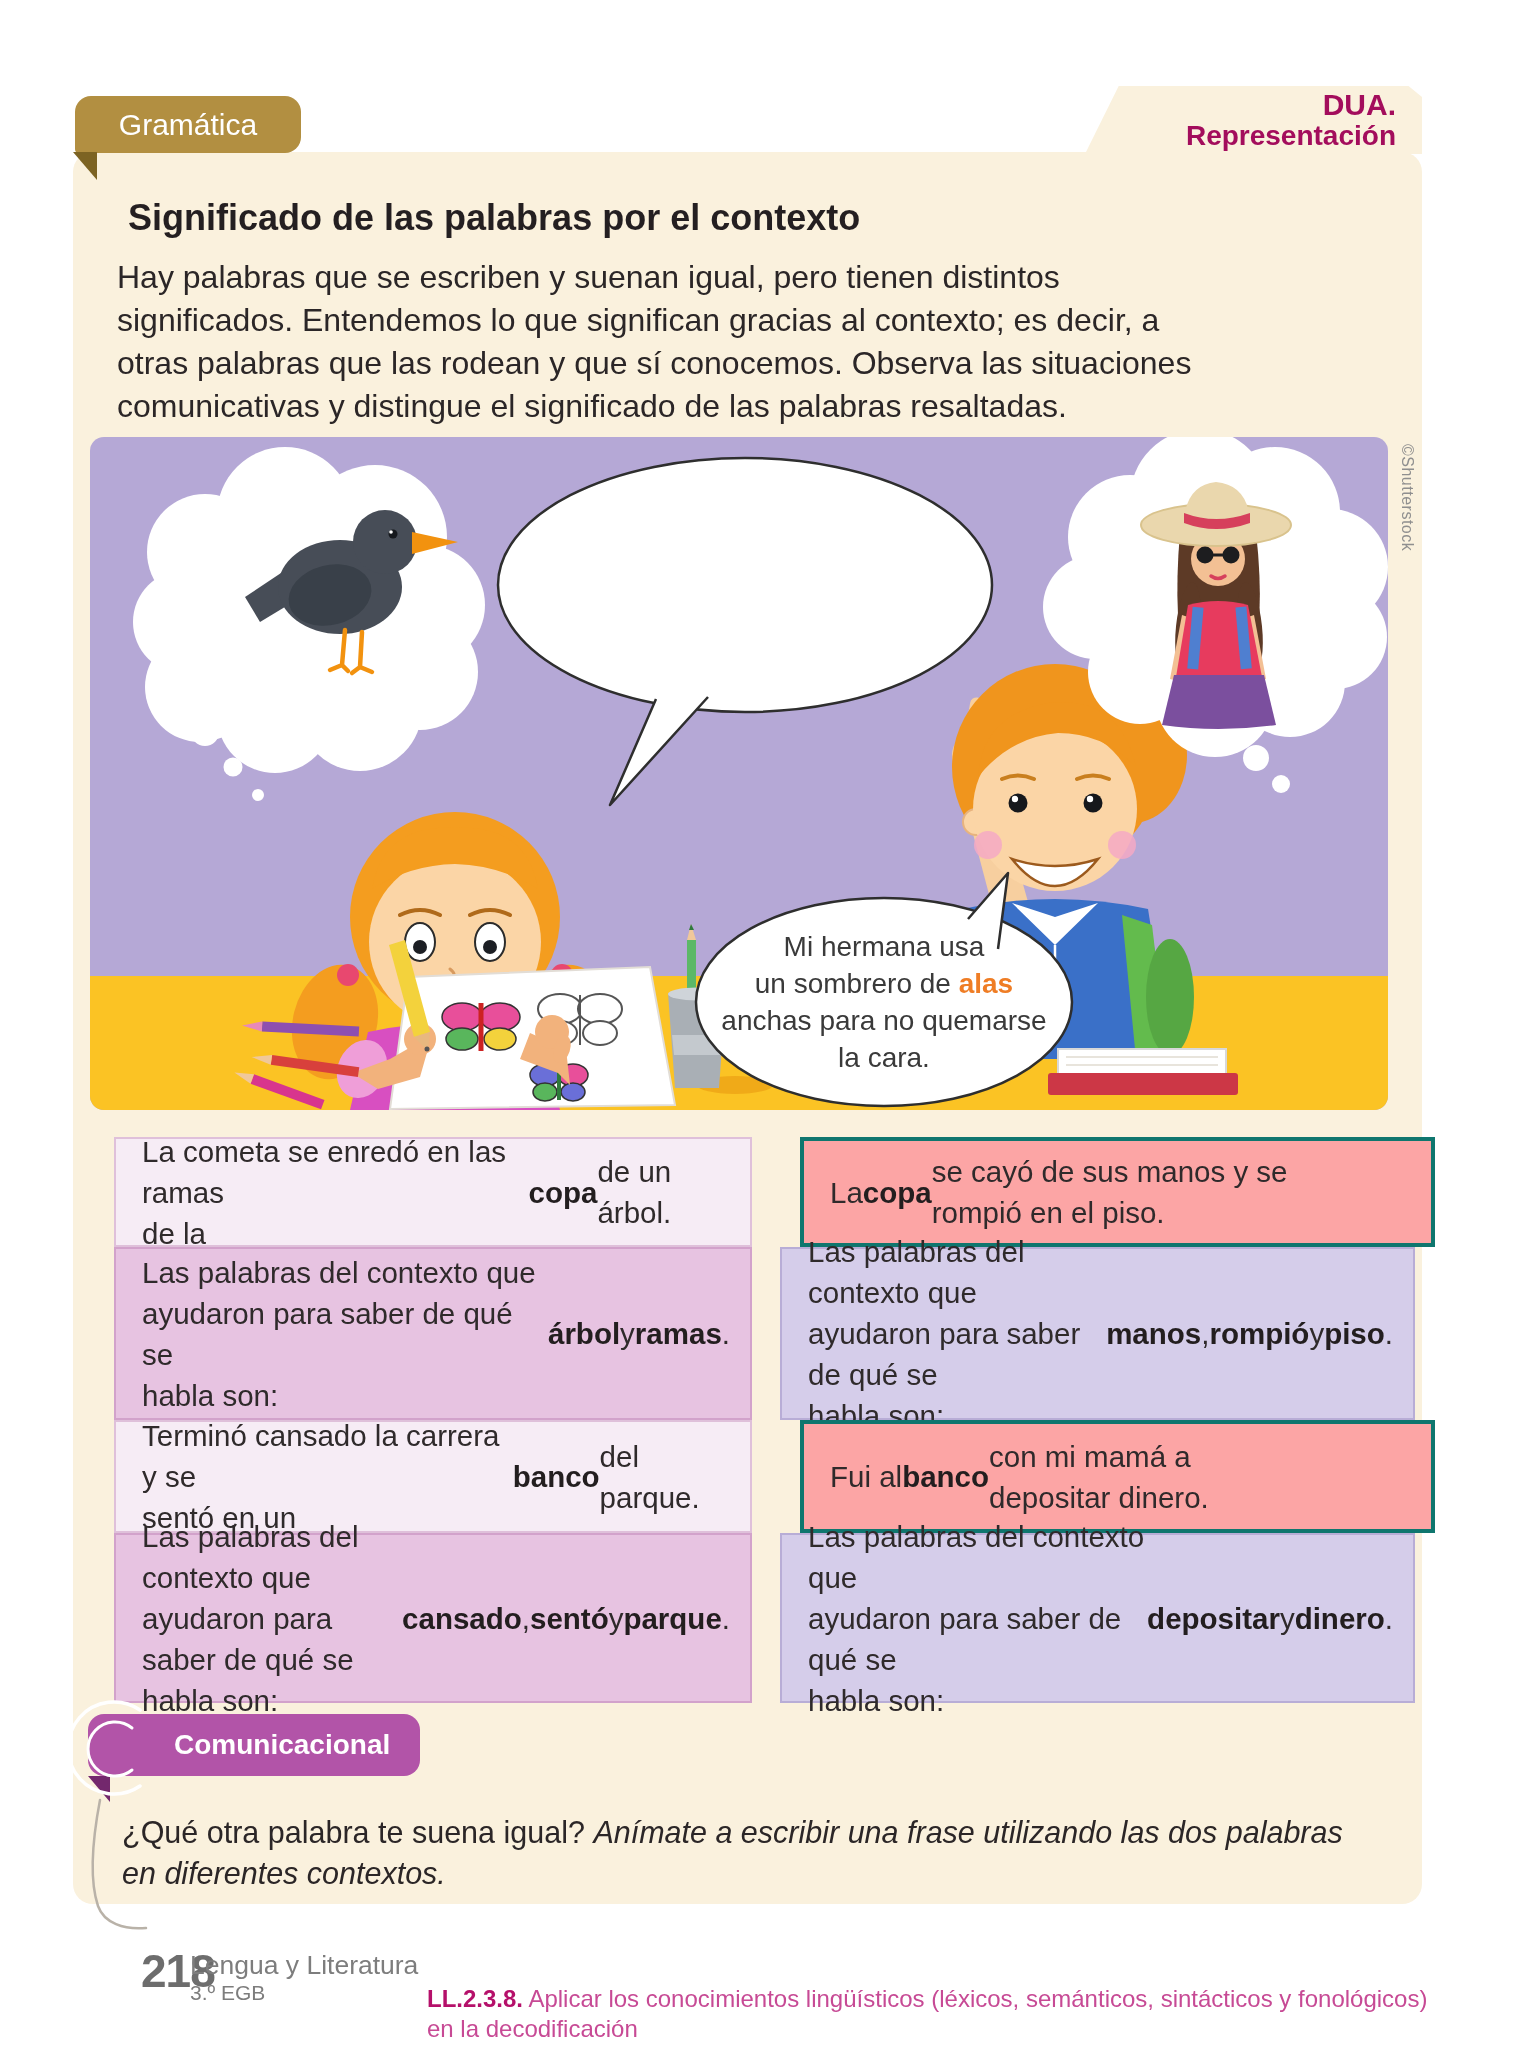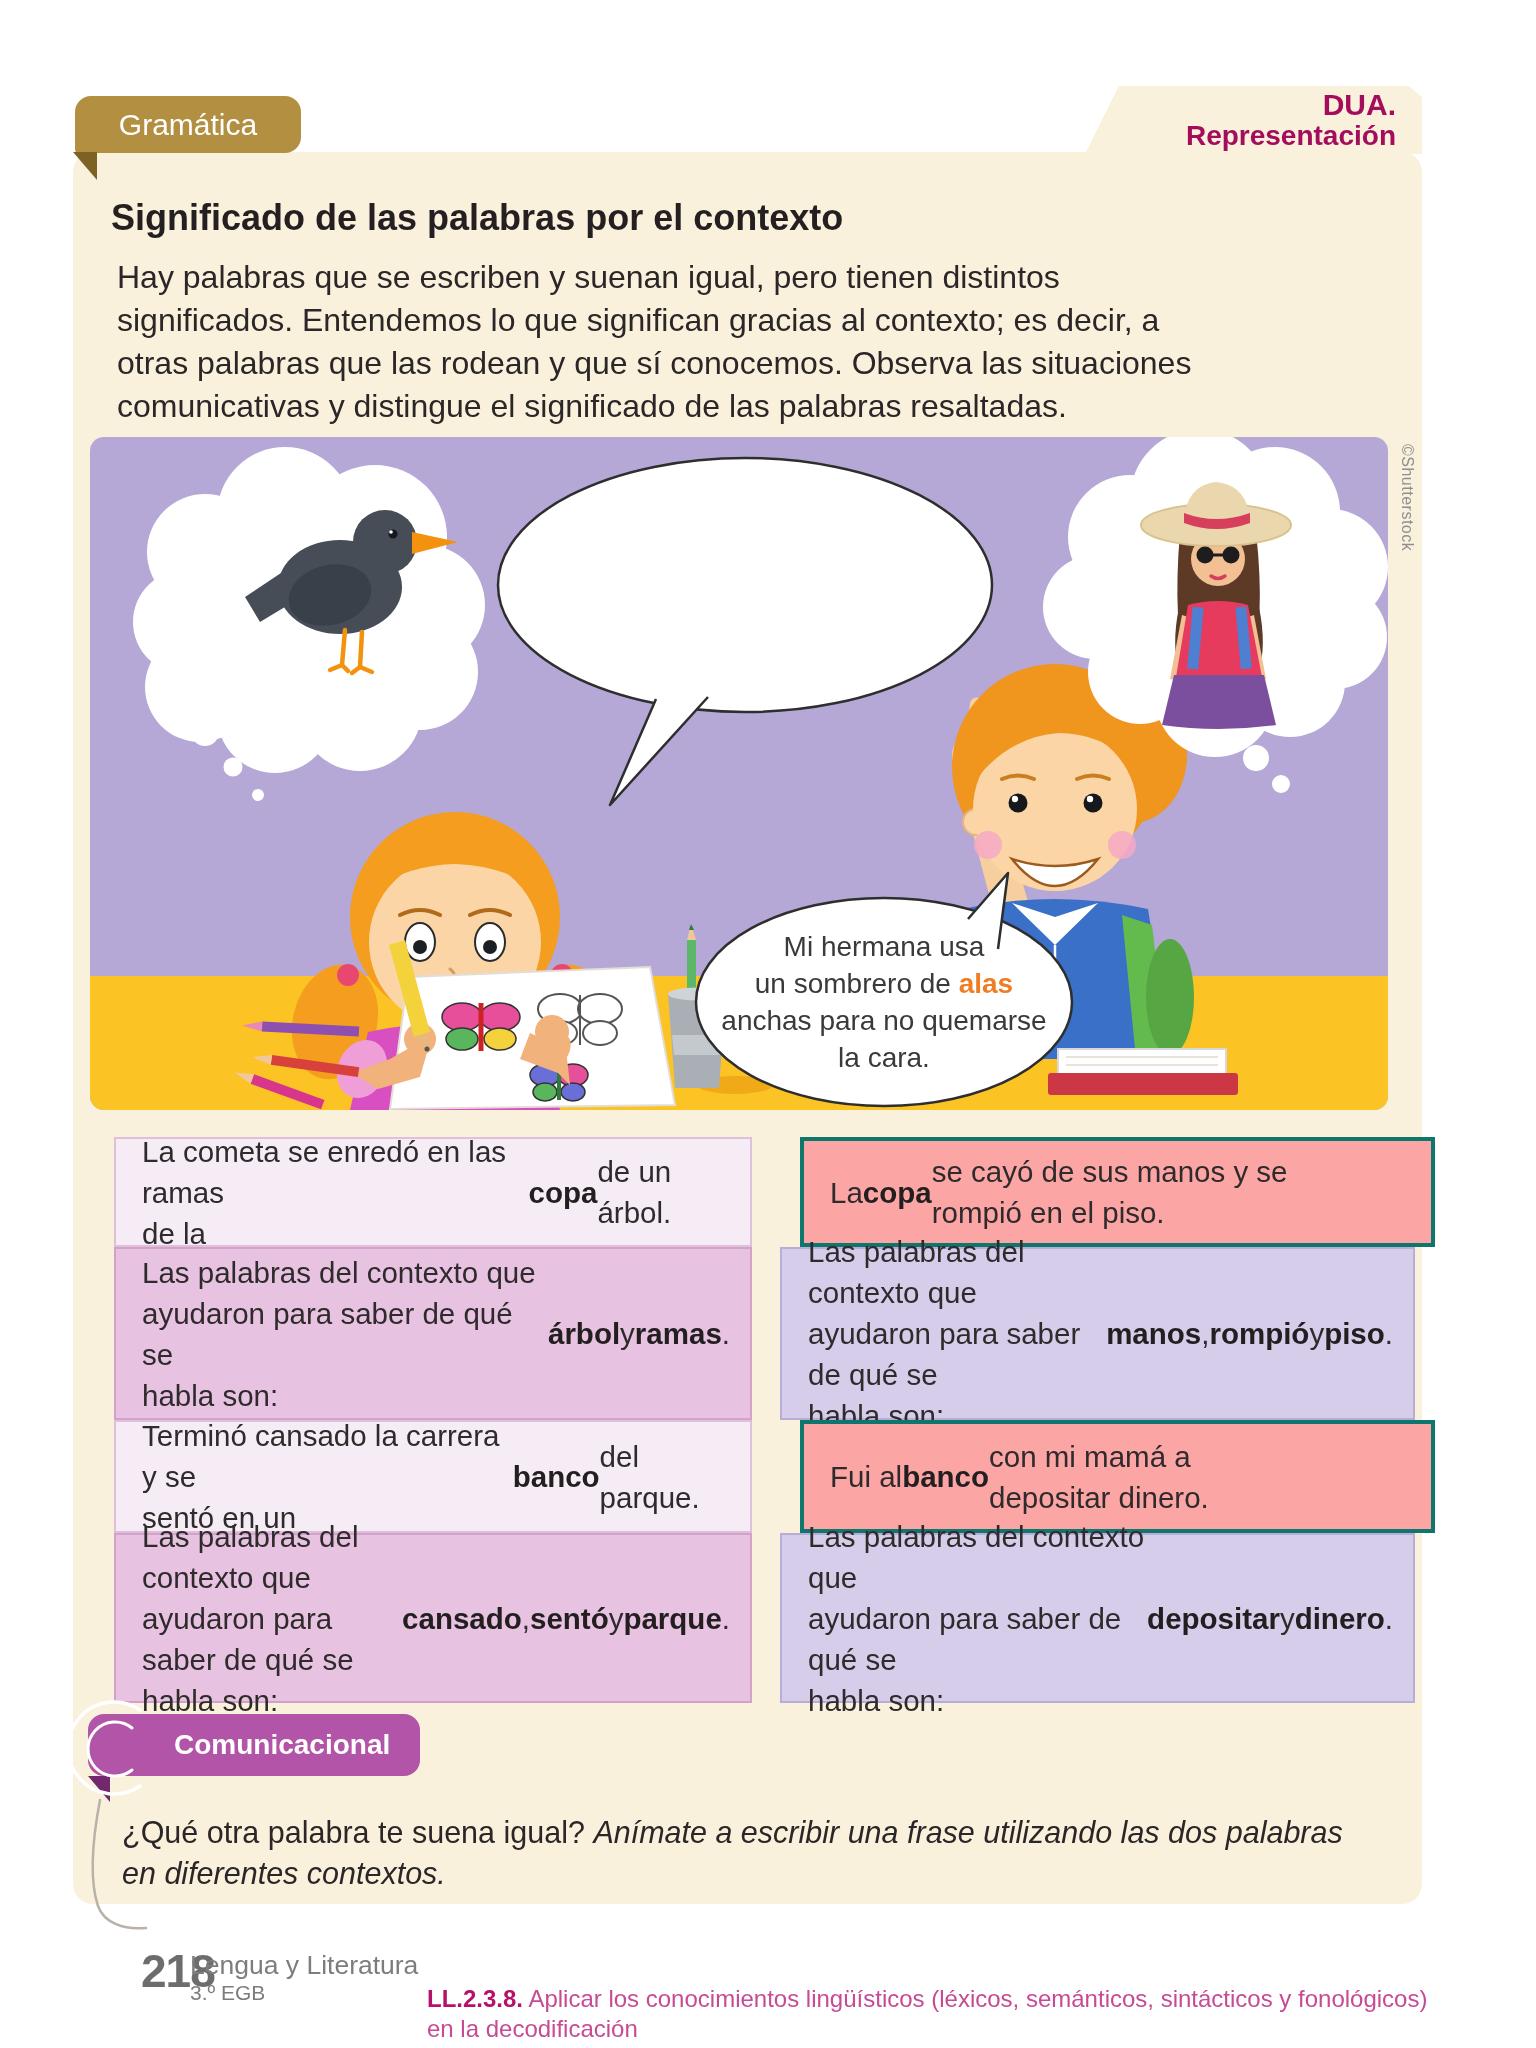--- a/index.html
+++ b/index.html
@@ -13,21 +13,21 @@
        clip-path:polygon(10% 0,96% 0,100% 16%,100% 100%,0 100%);}
   .dua-text{left:0;top:3px;width:311px;text-align:right;color:#a30d5c;font-weight:bold;line-height:31px;}
   .dua-l1{font-size:30px;}
   .dua-l2{font-size:28px;}
   .tab{left:75px;top:96px;width:226px;height:57px;background:#b28f41;
        border-radius:16px 16px 16px 4px;display:flex;align-items:center;justify-content:center;}
   .tab span{color:#fff;font-size:30px;}
   .tab-fold{left:73px;top:152px;width:24px;height:28px;background:#7c6323;
             clip-path:polygon(0 0,100% 0,100% 100%);}
 
-  .title{left:111px;top:197px;font-size:36px;font-weight:bold;color:#241f21;}
+  .title{left:128px;top:197px;font-size:36px;font-weight:bold;color:#241f21;}
   .intro{left:117px;top:256px;width:1270px;font-size:32px;line-height:43px;color:#2b2627;}
 
   
   .illus{left:90px;top:437px;width:1298px;height:673px;border-radius:14px;overflow:hidden;background:#b5a8d6;}
   .illus svg{display:block;}
   .bubble-text{text-align:center;color:#3a3a3a;font-size:28px;line-height:37px;}
   .bubble-text .hl{color:#ef7d25;font-weight:bold;}
   .credit{left:1416px;top:444px;font-size:16px;color:#8f8f8f;letter-spacing:.5px;
           transform:rotate(90deg);transform-origin:top left;white-space:nowrap;}
 

